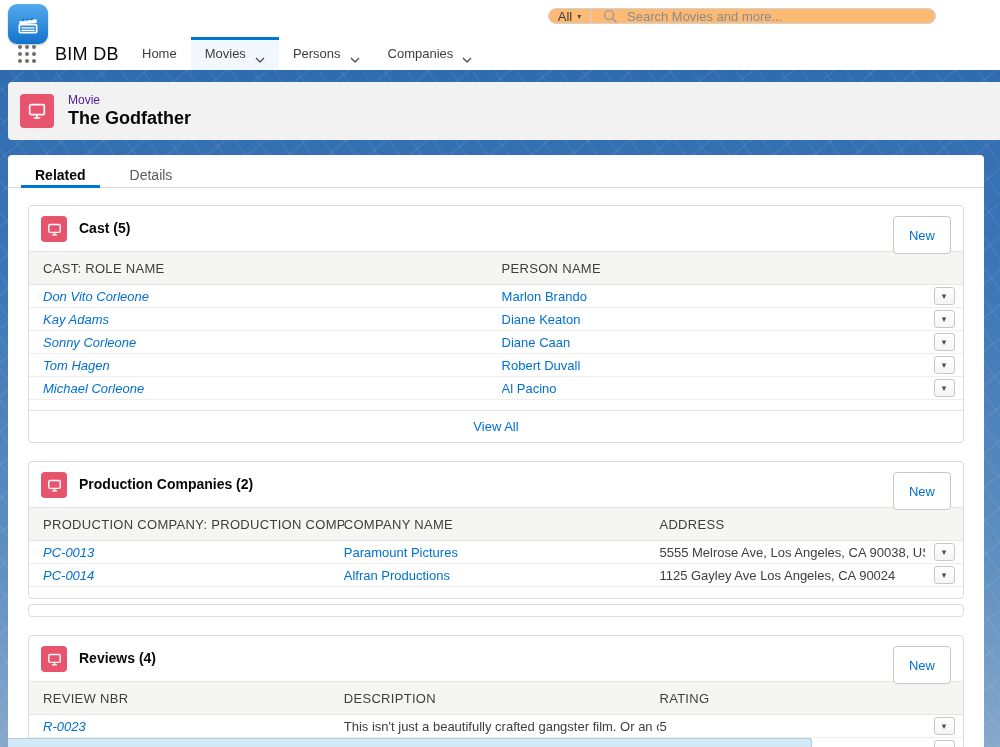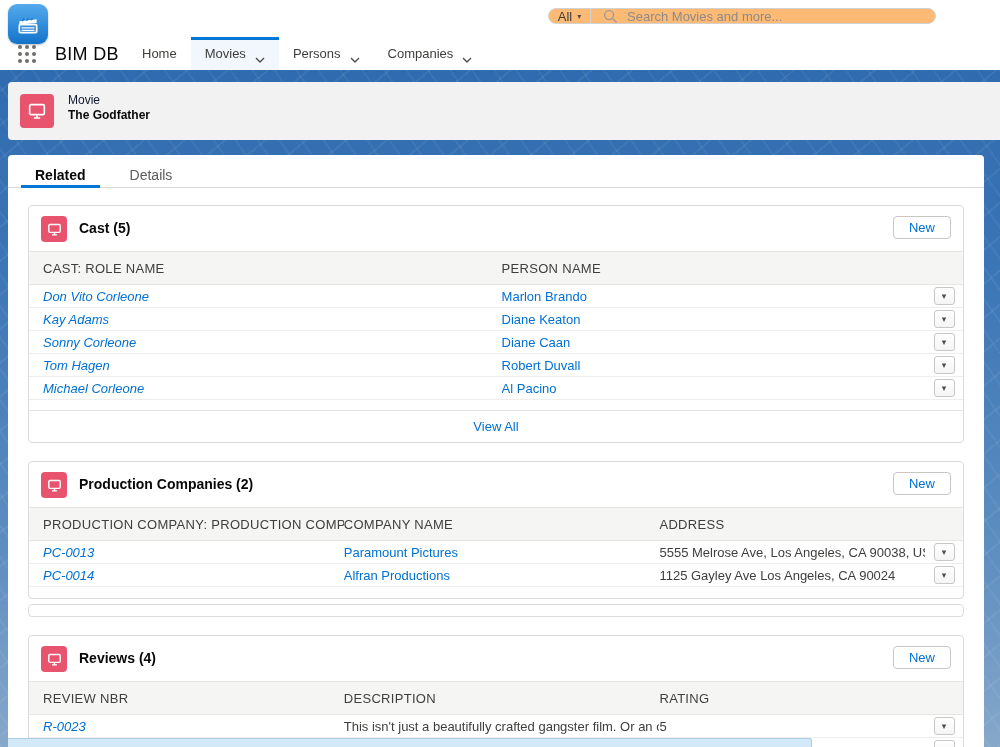--- a/index.html
+++ b/index.html
@@ -36,40 +36,40 @@
   .search-glass { margin-left:12px; display:flex; }
   .search input { flex:1; border:none; outline:none; font-size:13px; color:#3e3e3c; margin-left:9px;
     font-family:"Liberation Sans",sans-serif; background:transparent; }
   .search input::placeholder { color:#8b8b8b; }
 
   
   .record-header { position:absolute; top:82px; left:8px; width:992px; height:58px; background:#f3f2f2;
     border-radius:4px 0 0 4px; z-index:2; }
   .rec-icon { position:absolute; left:12px; top:12px; width:34px; height:34px; border-radius:4px;
     background:#e8546e; display:flex; align-items:center; justify-content:center; }
-  .rec-type { position:absolute; left:60px; top:11px; font-size:12px; color:#0f172a; }
-  .rec-title { position:absolute; left:60px; top:26px; font-size:12px; font-weight:bold; color:#080707; }
+  .rec-type { position:absolute; left:60px; top:11px; font-size:12px; color:#4c1d95; }
+  .rec-title { position:absolute; left:60px; top:26px; font-size:18px; font-weight:bold; color:#080707; }
 
   
   .main-card { position:absolute; top:155px; left:8px; width:976px; height:592px; background:#fff;
     border-radius:4px 4px 0 0; z-index:2; overflow:hidden; }
   .tabs-row { height:33px; border-bottom:1px solid #dddbda; display:flex; padding-left:13px; }
   .tab { position:relative; display:flex; align-items:center; padding:0 14px; margin-right:16px;
     font-size:14px; color:#5c5c5c; cursor:pointer;margin-top:8px; }
   .tab.active { font-weight:bold; color:#080707; }
   .tab.active::after { content:""; position:absolute; left:0; right:0; bottom:-1px; height:3px; background:#0176d3; }
 
   .cards { padding:17px 20px 0 20px; }
 
   .rl-card { border:1px solid #dddbda; border-radius:4px; background:#fff; margin-bottom:18px; }
   .rl-header { position:relative; height:45px; }
   .rl-icon { position:absolute; left:12px; top:10px; width:26px; height:26px; border-radius:4px;
     background:#e8546e; display:flex; align-items:center; justify-content:center; }
   .rl-title { position:absolute; left:50px; top:14px; font-size:14px; font-weight:bold; color:#080707; }
-  .rl-new { position:absolute; right:12px; top:10px; height:23px; padding:0 15px; background:#fff;
+  .rl-new { position:absolute; right:12px; top:10px; height:38px; padding:0 15px; background:#fff;
     border:1px solid #c9c7c5; border-radius:4px; color:#0070d2; font-size:13px;
     font-family:"Liberation Sans",sans-serif; cursor:pointer; }
 
   .rl-thead { display:flex; align-items:center; height:34px; background:#f5f5f3;
     border-top:1px solid #e5e5e3; border-bottom:1px solid #e5e5e3; }
   .hcell { font-size:11px; color:#76746f; letter-spacing:.3px; white-space:nowrap; overflow:hidden; cursor:pointer; }
   .rl-row { display:flex; align-items:center; height:23px; border-bottom:1px solid #eeeeec; }
   .cell { font-size:13px; color:#3e3e3c; white-space:nowrap; overflow:hidden; }
   .c0 { padding-left:14px; }
   .cols2 .c0 { width:50.6%; }  .cols2 .c1 { flex:1; }

